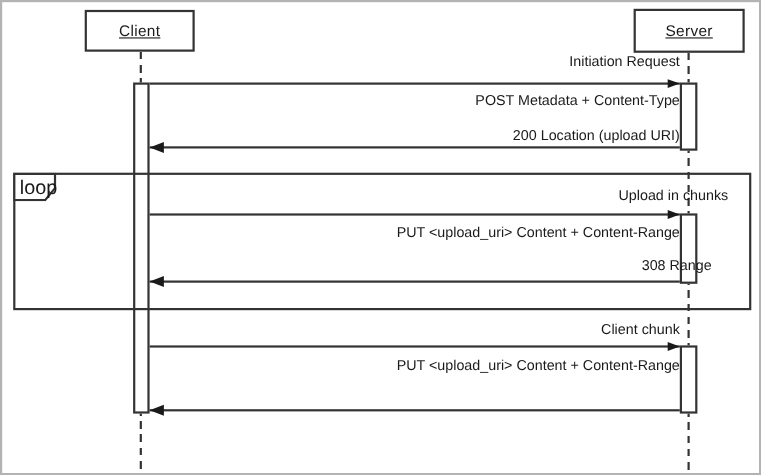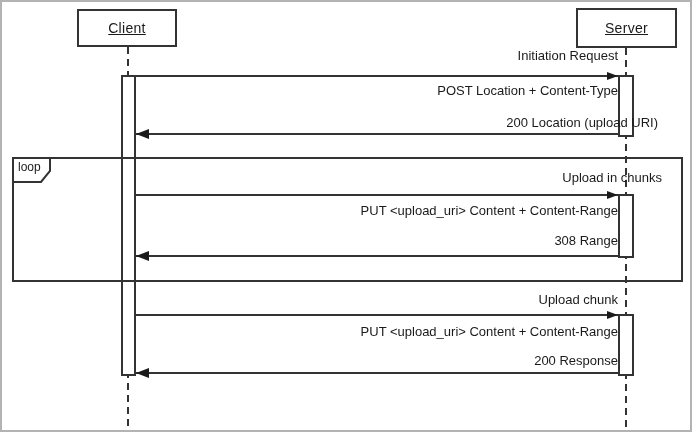--- a/index.html
+++ b/index.html
@@ -39,21 +39,21 @@
   .loop-frame {
     position:absolute;
     border:2px solid #333333;
     box-sizing:border-box;
     background:transparent;
     z-index:3;
   }
   .loop-tab { position:absolute; z-index:4; }
   .loop-tab-text {
     position:absolute;
-    font-size:12px;
+    font-size:18px;
     z-index:5;
   }
   .msg-line {
     position:absolute;
     height:0;
     border-top:2px solid #333333;
     z-index:3;
   }
   .arrow-right {
     position:absolute; width:0; height:0;
@@ -102,34 +102,33 @@
   <div class="loop-tab" style="left:10px; top:155px;">
     <svg width="40" height="26" viewBox="0 0 40 26">
       <path d="M1,1 H38 V14 L29,25 H1 Z" fill="#ffffff" stroke="#333333" stroke-width="2"></path>
     </svg>
   </div>
   <span class="loop-tab-text" style="left:16px; top:158px;">loop</span>
 
   <div class="msg-label" style="top:46px;">Initiation Request</div>
   <div class="msg-line" style="left:134px; top:73px; width:482px;"></div>
   <div class="arrow-right" style="left:605px; top:70px;"></div>
-  <div class="msg-label" style="top:81px;">POST Location + Content-Type</div>
-  <div class="msg-label" style="top:113px;padding-left:40px;">200 Location (upload URI)</div>
+  <div class="msg-label" style="top:81px;">POST Metadata + Content-Type</div>
+  <div class="msg-label" style="top:113px;">200 Location (upload URI)</div>
   <div class="msg-line" style="left:134px; top:131px; width:482px;"></div>
   <div class="arrow-left" style="left:134px; top:127px;"></div>
 
   <div class="msg-label" style="top:168px;padding-left:44px;">Upload in chunks</div>
   <div class="msg-line" style="left:134px; top:192px; width:482px;"></div>
   <div class="arrow-right" style="left:605px; top:189px;"></div>
   <div class="msg-label" style="top:201px;">PUT &lt;upload_uri&gt; Content + Content-Range</div>
-  <div class="msg-label" style="top:231px;">308 Range</div>
+  <div class="msg-label" style="top:231px;margin-left:29px;">308 Range</div>
   <div class="msg-line" style="left:134px; top:253px; width:482px;"></div>
   <div class="arrow-left" style="left:134px; top:249px;"></div>
 
-  <div class="msg-label" style="top:290px;">Upload chunk</div>
+  <div class="msg-label" style="top:290px;">Client chunk</div>
   <div class="msg-line" style="left:134px; top:312px; width:482px;"></div>
   <div class="arrow-right" style="left:605px; top:309px;"></div>
   <div class="msg-label" style="top:322px;">PUT &lt;upload_uri&gt; Content + Content-Range</div>
-  <div class="msg-label" style="top:351px;">200 Response</div>
   <div class="msg-line" style="left:134px; top:370px; width:482px;"></div>
   <div class="arrow-left" style="left:134px; top:366px;"></div>
 
 </div>
 
 </body></html>

